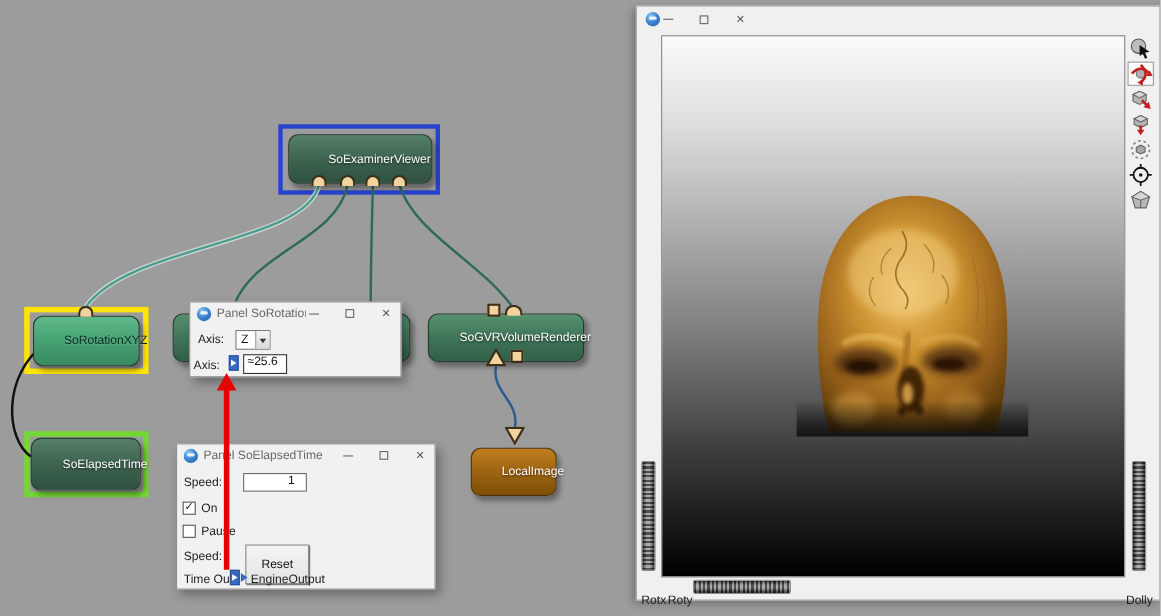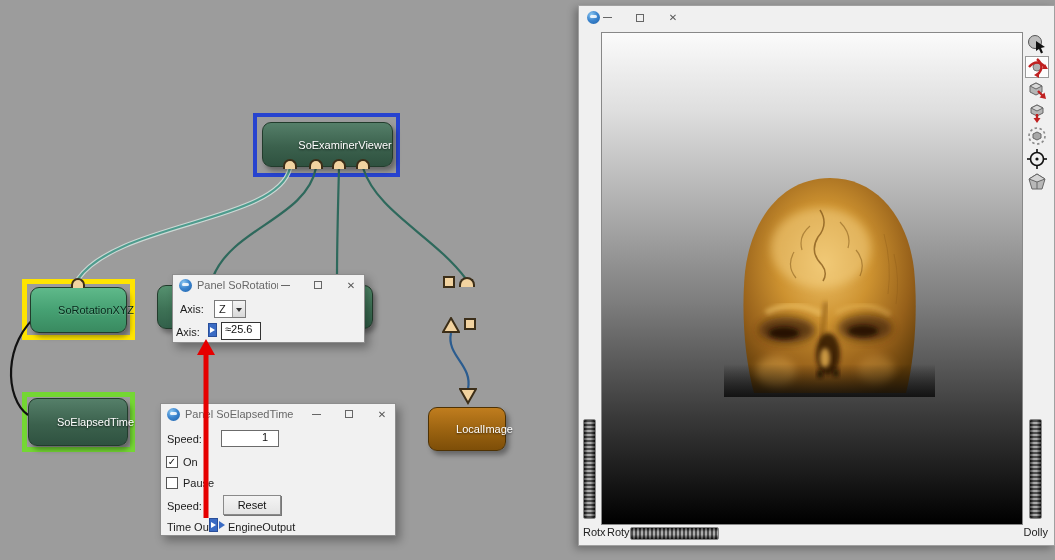--- a/index.html
+++ b/index.html
@@ -69,21 +69,21 @@
   .vwheel { position:absolute; width:13px; height:100px; border:1px solid #8a8a8a; border-radius:2px;
           background:linear-gradient(to right, rgba(0,0,0,.55), rgba(255,255,255,.25) 35%, rgba(255,255,255,.25) 60%, rgba(0,0,0,.6)),
                      repeating-linear-gradient(to bottom, #161616 0px, #161616 2px, #8f8f8f 2px, #8f8f8f 4px); }
   .hwheel { position:absolute; width:89px; height:13px; border:1px solid #8a8a8a; border-radius:2px;
           background:linear-gradient(to bottom, rgba(0,0,0,.5), rgba(255,255,255,.25) 35%, rgba(255,255,255,.25) 60%, rgba(0,0,0,.6)),
                      repeating-linear-gradient(to right, #161616 0px, #161616 2px, #8f8f8f 2px, #8f8f8f 4px); }
   .toolcol { position:absolute; right:3px; top:27px; width:28px; display:flex; flex-direction:column; align-items:center; gap:1px; }
   .tool { width:24px; height:22px; display:flex; align-items:center; justify-content:center; }
   .tool.active { background:#fcfcfc; border:1px solid #9a9a9a; box-shadow:0 0 0 1px #fff inset; }
   .vbottom { position:absolute; left:0; right:0; bottom:0; height:21px; font-size:11px; color:#222; }
-  .vbottom .bl { position:absolute; top:2px; }
+  .vbottom .bl { position:absolute; top:16px; }
 </style>
 </head>
 <body>
 
 <div class="stage">
 
   <div style="position:absolute;left:0;top:0;width:578px;height:560px;">
 
     <div class="sel sel-blue"></div>
     <div class="sel sel-yellow"></div>
@@ -114,20 +114,23 @@
     </div>
 
     <div class="node nd-dark" style="left:28px;top:398px;width:100px;height:48px;">
       <span>SoElapsedTime</span>
     </div>
 
     <div class="node nd-mid" style="left:157px;top:285px;width:216px;height:44px;"></div>
 
     <div class="cn cn-sq" style="left:443px;top:276px;"></div>
     <div class="cn cn-dome" style="left:459px;top:277px;width:16px;"></div>
+    <div class="node nd-mid" style="left:389px;top:285px;width:142px;height:44px;">
+      <span>SoGVRVolumeRenderer</span>
+    </div>
     <svg class="cn" style="left:442px;top:317px;" width="18" height="17">
       <polygon points="9,1 17,15 1,15" fill="#f2d3a0" stroke="#3c2e18" stroke-width="2"></polygon>
     </svg>
     <div class="cn cn-sq" style="left:464px;top:318px;"></div>
 
     <svg class="cn" style="left:459px;top:388px;" width="18" height="17">
       <polygon points="1,1 17,1 9,15" fill="#f2d3a0" stroke="#3c2e18" stroke-width="2"></polygon>
     </svg>
     <div class="node nd-brown" style="left:428px;top:407px;width:78px;height:44px;">
       <span>LocalImage</span>
@@ -173,21 +176,21 @@
       </div>
       <span class="lab" style="left:6px;top:29px;">Speed:</span>
       <div class="fld" style="left:60px;top:26px;width:58px;height:17px;justify-content:flex-end;padding-right:10px;">
         <span>1</span>
       </div>
       <span class="chk" style="left:5px;top:52px;">✓</span>
       <span class="lab" style="left:22px;top:52px;">On</span>
       <span class="chk" style="left:5px;top:73px;"></span>
       <span class="lab" style="left:22px;top:73px;">Pause</span>
       <span class="lab" style="left:6px;top:96px;">Speed:</span>
-      <div class="btn" style="left:62px;top:91px;width:58px;height:20px;">
+      <div class="btn" style="left:62px;top:91px;width:58px;height:36px;">
         <span>Reset</span>
       </div>
       <span class="lab" style="left:6px;top:117px;">Time Out:</span>
       <span class="bluetag" style="left:48px;top:114px;"></span>
       <span class="bluearrow" style="left:58px;top:117px;"></span>
       <span class="lab" style="left:67px;top:117px;">EngineOutput</span>
     </div>
 
     <svg class="redsvg" width="578" height="560" viewBox="0 0 578 560">
       <line x1="206" y1="518" x2="206" y2="353" stroke="#e60000" stroke-width="5"></line>

